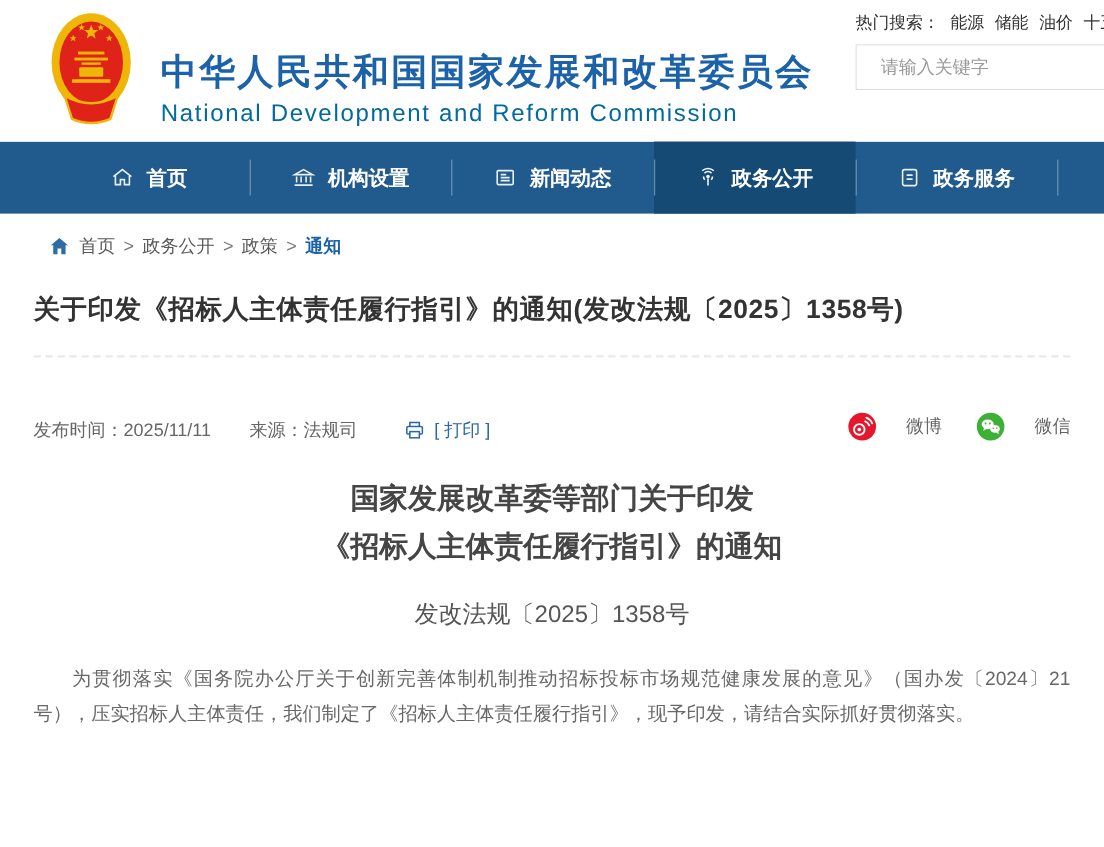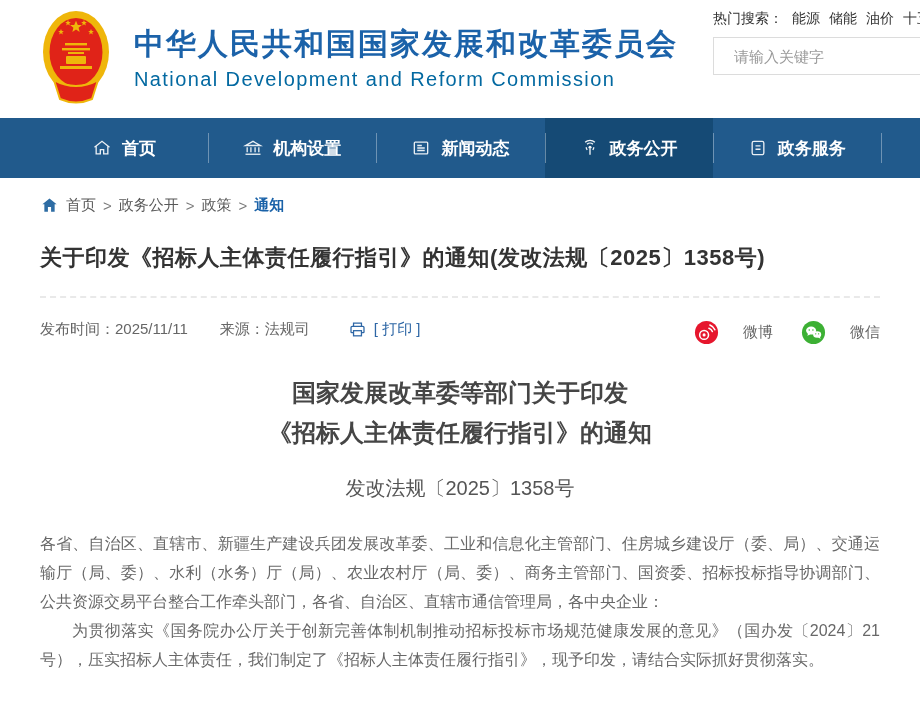--- a/index.html
+++ b/index.html
@@ -3,21 +3,21 @@
 <meta charset="utf-8">
 <style>
   * { margin:0; padding:0; box-sizing:border-box; }
   html,body { width:920px; height:706px; overflow:hidden; background:#fff;
     font-family:"Liberation Sans","DejaVu Sans",sans-serif; }
 
   
   .header { position:relative; height:118px; background:#fff; }
   .emblem { position:absolute; left:40px; top:10px; width:72px; height:95px; }
   .titles { position:absolute; left:134px; top:24px; }
-  .title-cn { font-size:30px; font-weight:bold; color:#1b62a9; letter-spacing:2px; white-space:nowrap; }
+  .title-cn { font-size:30px; font-weight:bold; color:#1b62a9; letter-spacing:2px; white-space:nowrap;margin-top:16px; }
   .title-en { font-size:20px; color:#0369a1; letter-spacing:1.4px; margin-top:3px; white-space:nowrap; }
   .search-area { position:absolute; left:713px; top:10px; width:210px; }
   .hot-search { font-size:14px; color:#333; white-space:nowrap; overflow:hidden; }
   .hot-search .term { margin-left:9px; cursor:pointer; }
   .search-box { margin-top:9px; width:240px; height:38px; border:1px solid #dcdcdc; background:#fff; }
   .search-box input { width:100%; height:100%; border:none; outline:none; padding-left:20px; font-size:15px; color:#333; font-family:inherit; }
   .search-box input::placeholder { color:#9a9a9a; }
 
   
   .nav { height:60px; background:#215a8c; display:flex; padding-left:40px; }
@@ -30,25 +30,25 @@
   .nav-stub::before { content:""; position:absolute; left:0; top:15px; bottom:15px; width:1px; background:rgba(255,255,255,.35); }
 
   
   .breadcrumb { display:flex; align-items:center; gap:7px; padding:18px 0 0 40px; font-size:15px; color:#595959; }
   .breadcrumb svg { width:19px; height:19px; }
   .crumb { cursor:pointer; }
   .crumb-sep { color:#7a7a7a; }
   .crumb.current { color:#1a62a8; font-weight:bold; }
 
   
-  .main { padding:0 40px; }
+  .main { padding:0 28px; }
   .page-title { margin-top:28px; font-size:22px; font-weight:bold; color:#333; letter-spacing:.5px; }
   .dashed { margin-top:23px; border-bottom:2px dashed #e9e9e9; }
 
-  .meta-row { margin-top:22px; display:flex; align-items:flex-start; font-size:15px; color:#666; }
+  .meta-row { margin-top:45px; display:flex; align-items:flex-end; font-size:15px; color:#666; }
   .meta-source { margin-left:32px; }
   .meta-print { margin-left:38px; display:flex; align-items:center; gap:7px; color:#2d66a5; cursor:pointer; }
   .meta-print svg { width:19px; height:19px; }
   .meta-share { margin-left:auto; display:flex; align-items:center; gap:28px; }
   .share-btn { display:flex; align-items:center; gap:24px; color:#666; font-size:15px; cursor:pointer; }
   .share-btn svg { width:25px; height:25px; }
 
   .article-title { margin-top:28px; text-align:center; font-size:24px; font-weight:bold; color:#454545; line-height:40px; }
   .doc-number { margin-top:22px; text-align:center; font-size:20px; color:#555; }
   .article-body { margin-top:27px; font-size:16px; color:#686868; line-height:29px; text-align:justify; }
@@ -195,16 +195,15 @@
     </span>
   </div>
 
   <div class="article-title">
     <div>国家发展改革委等部门关于印发</div>
     <div>《招标人主体责任履行指引》的通知</div>
   </div>
   <div class="doc-number">发改法规〔2025〕1358号</div>
 
   <div class="article-body">
-    <p>各省、自治区、直辖市、新疆生产建设兵团发展改革委、工业和信息化主管部门、住房城乡建设厅（委、局）、交通运输厅（局、委）、水利（水务）厅（局）、农业农村厅（局、委）、商务主管部门、国资委、招标投标指导协调部门、公共资源交易平台整合工作牵头部门，各省、自治区、直辖市通信管理局，各中央企业：</p>
     <p class="indent">为贯彻落实《国务院办公厅关于创新完善体制机制推动招标投标市场规范健康发展的意见》（国办发〔2024〕21号），压实招标人主体责任，我们制定了《招标人主体责任履行指引》，现予印发，请结合实际抓好贯彻落实。</p>
   </div>
 </div>
 
 </body></html>

